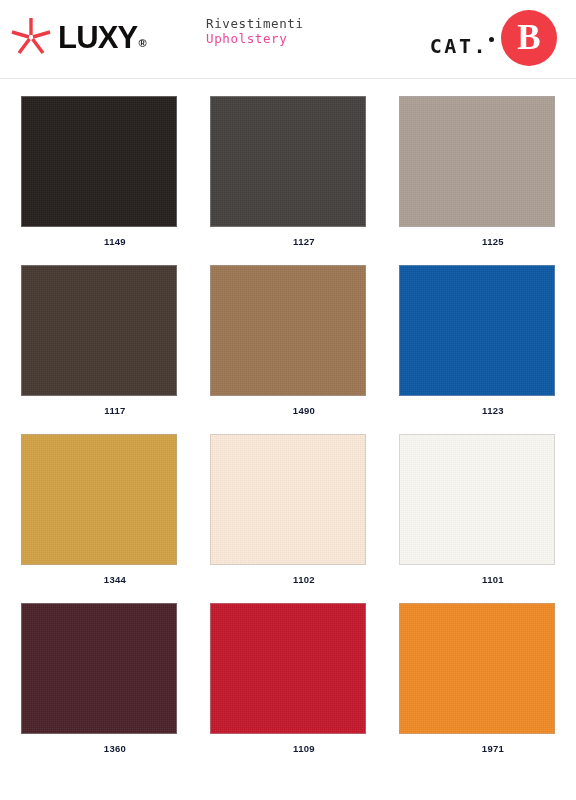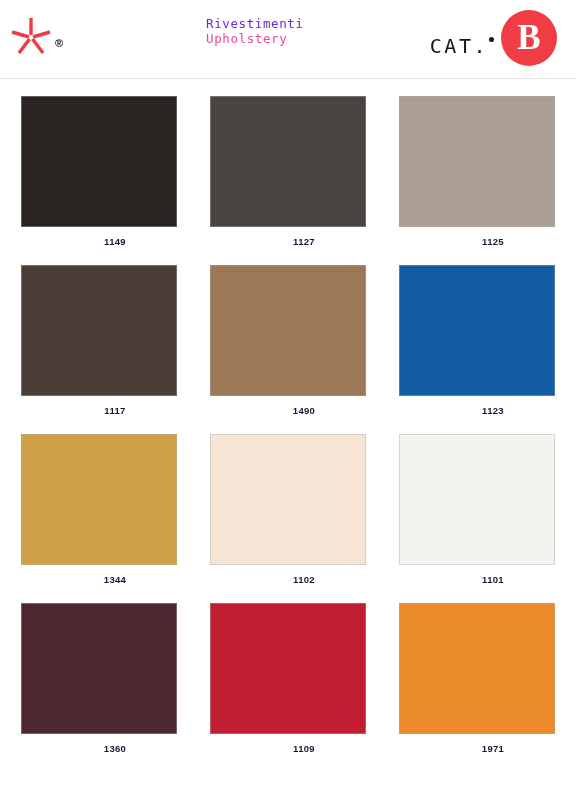--- a/index.html
+++ b/index.html
@@ -94,21 +94,21 @@
     top: 5px;
     display: flex;
     align-items: center;
     height: 66px;
   }
   .category-label {
     font-family: "DejaVu Sans Mono", monospace;
     font-size: 20px;
     letter-spacing: 2.5px;
     color: #151515;
-    font-weight: normal;
+    font-weight: bold;
     white-space: nowrap;
     margin-top: 16px;
   }
   .category-dot {
     width: 5px;
     height: 5px;
     background: #151515;
     border-radius: 50%;
     margin: 0 7px 0 1px;
     position: relative;
@@ -186,25 +186,26 @@
   <div class="brand">
     <svg class="brand-mark" viewBox="0 0 46 46" aria-hidden="true">
       <g stroke="#ee3b44" stroke-width="3.4" stroke-linecap="butt">
         <line x1="23" y1="5" x2="23" y2="22" stroke="#ee3b44"></line>
         <line x1="4" y1="19" x2="21" y2="24" stroke="#ee3b44"></line>
         <line x1="42" y1="19" x2="25" y2="24" stroke="#ee3b44"></line>
         <line x1="11" y1="40" x2="21.5" y2="26" stroke="#ee3b44"></line>
         <line x1="35" y1="40" x2="24.5" y2="26" stroke="#ee3b44"></line>
       </g>
     </svg>
+    <span class="brand-wordmark">LUXY</span>
     <span class="brand-reg">®</span>
   </div>
 
   <div class="descriptor">
-    <span class="line-it" style="color: #6d28d9;">Rivestimenti</span>
+    <span class="line-it" style="color: #404040;">Rivestimenti</span>
     <span class="line-en" style="color: #ec4899;">Upholstery</span>
   </div>
 
   <div class="category">
     <span class="category-label">CAT.</span>
     <span class="category-dot"></span>
     <span class="category-circle" style="background: rgb(240, 60, 68);">
       <span class="category-letter" style="color: rgb(255, 255, 255);">B</span>
     </span>
   </div>

